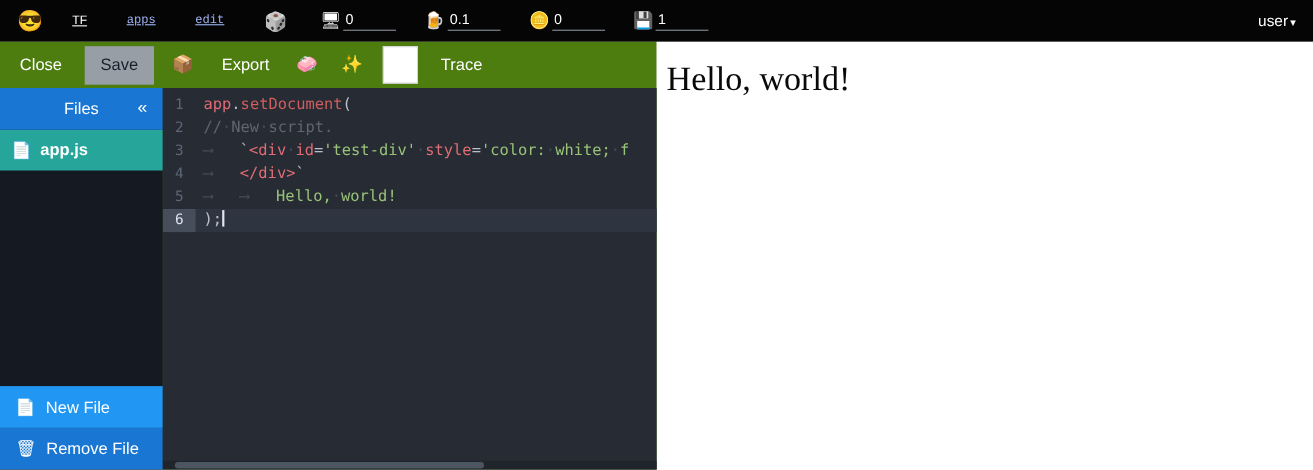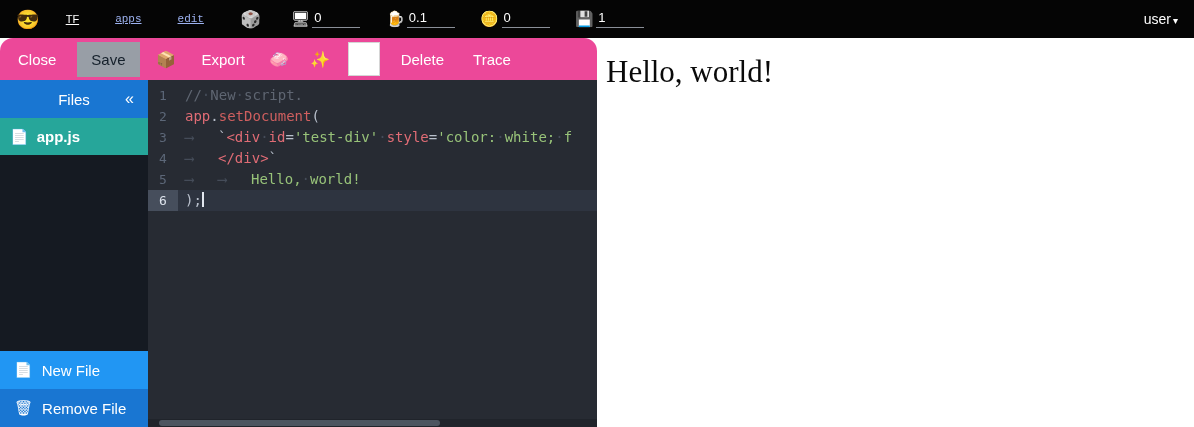--- a/index.html
+++ b/index.html
@@ -17,21 +17,21 @@
   .stat { display:flex; align-items:flex-end; margin-right:26px; }
   .stat-icon { font-size:15px; margin-right:2px; }
   .stat-input { width:48px; background:transparent; border:none; outline:none;
                 border-bottom:1px solid #8a8f98; color:#fff; font-size:13px;
                 font-family:inherit; padding:0 0 2px 2px; }
   .user { margin-left:auto; font-size:14px; cursor:pointer; white-space:nowrap; }
   .caret-down { font-size:10px; margin-left:2px; }
 
   
   .main { display:flex; height:389px; }
-  .left-pane { width:597px; display:flex; flex-direction:column; background:#ec4899;border-radius:13px; }
+  .left-pane { width:597px; display:flex; flex-direction:column; background:#4d7c0f; }
 
   
   .toolbar { height:42px; display:flex; align-items:center; padding:0 10px; gap:13px; }
   .tbtn { background:transparent; border:none; color:#fff; font-size:15px;
           font-family:inherit; padding:9px 8px; cursor:pointer; white-space:nowrap; }
   .tbtn.save { background:#989ea6; color:#15202b; padding:9px 14px; }
   .tbtn.icon { font-size:16px; padding:9px 4px; }
   .tbtn.swatch { width:32px; height:34px; background:#ffffff; border:1px solid #d5d5d5; padding:0; }
 
   .left-body { flex:1; display:flex; min-height:0; }
@@ -121,21 +121,20 @@
   <div class="left-pane">
 
     <div class="toolbar">
       <button class="tbtn">Close</button>
       <button class="tbtn save">Save</button>
       <button class="tbtn icon">📦</button>
       <button class="tbtn">Export</button>
       <button class="tbtn icon">🧼</button>
       <button class="tbtn icon">✨</button>
       <button class="tbtn swatch"></button>
-      <button class="tbtn">Delete</button>
       <button class="tbtn">Trace</button>
     </div>
 
     <div class="left-body">
       <aside class="sidebar">
         <div class="files-header">
           <span>Files</span>
           <span class="collapse">«</span>
         </div>
         <div class="file-item">
@@ -157,22 +156,22 @@
         <div class="code-wrap">
           <div class="gutter">
               <div class="ln">1</div>
               <div class="ln">2</div>
               <div class="ln">3</div>
               <div class="ln">4</div>
               <div class="ln">5</div>
               <div class="ln active">6</div>
             </div>
           <div class="code-col">
+              <div class="code-line"><span class="tok tok-variable">app</span><span class="tok tok-punct">.</span><span class="tok tok-property">setDocument</span><span class="tok tok-punct">(</span></div>
               <div class="code-line"><span class="tok tok-comment">//</span><span class="tok tok-ws">·</span><span class="tok tok-comment">New</span><span class="tok tok-ws">·</span><span class="tok tok-comment">script.</span></div>
-              <div class="code-line"><span class="tok tok-variable">app</span><span class="tok tok-punct">.</span><span class="tok tok-property">setDocument</span><span class="tok tok-punct">(</span></div>
               <div class="code-line"><span class="tok tok-tab">⟶</span><span class="tok tok-string-delim">`</span><span class="tok tok-tag">&lt;div</span><span class="tok tok-ws">·</span><span class="tok tok-attr">id</span><span class="tok tok-punct">=</span><span class="tok tok-string">'test-div'</span><span class="tok tok-ws">·</span><span class="tok tok-attr">style</span><span class="tok tok-punct">=</span><span class="tok tok-string">'color:</span><span class="tok tok-ws">·</span><span class="tok tok-string">white;</span><span class="tok tok-ws">·</span><span class="tok tok-string">f</span></div>
               <div class="code-line"><span class="tok tok-tab">⟶</span><span class="tok tok-tag">&lt;/div&gt;</span><span class="tok tok-string-delim">`</span></div>
               <div class="code-line"><span class="tok tok-tab">⟶</span><span class="tok tok-tab">⟶</span><span class="tok tok-string">Hello,</span><span class="tok tok-ws">·</span><span class="tok tok-string">world!</span></div>
               <div class="code-line active"><span class="tok tok-punct">);</span><span class="caret"></span></div>
             </div>
         </div>
         <div class="hscroll">
           <div class="hthumb"></div>
         </div>
       </div>

